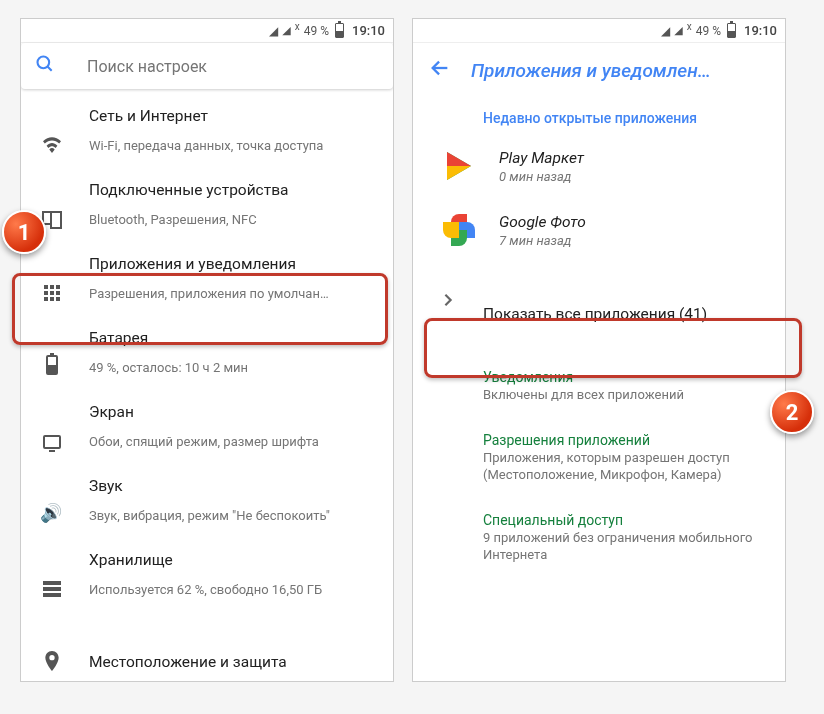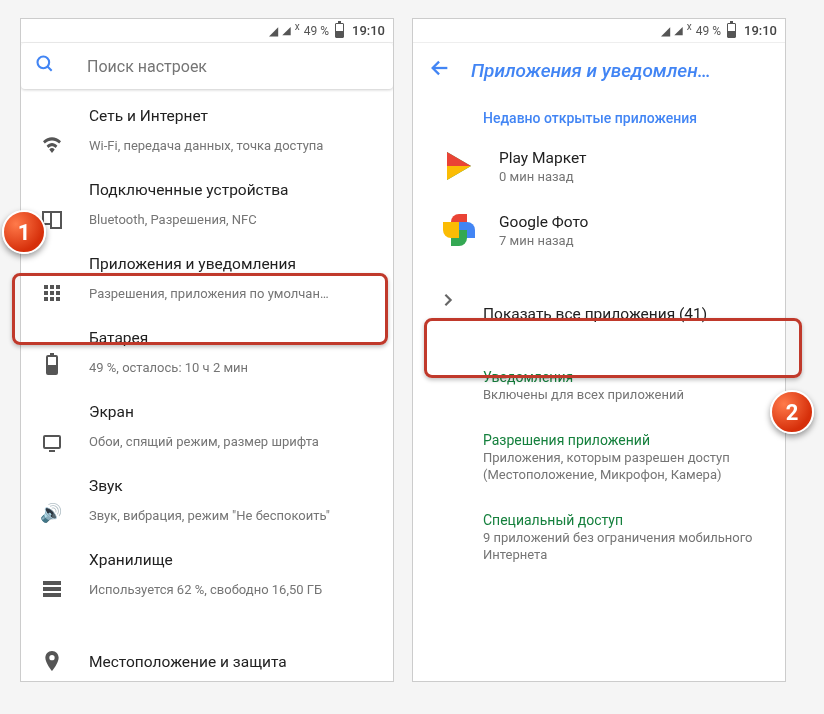--- a/index.html
+++ b/index.html
@@ -78,21 +78,21 @@
   }
   
   .appbar {
     display:flex; align-items:center; gap:20px;
     padding: 14px 16px 10px 16px;
     font-style: italic;
   }
   .back-arrow { color:#4285f4; font-size:20px;}
   .appbar-title { color:#4285f4; font-size:19px; font-weight:500; flex:1; white-space:nowrap; overflow:hidden; text-overflow:ellipsis;}
   .section-header { color:#4285f4; font-size:14px; font-weight:500; padding: 16px 18px 8px 70px;}
-  .app-row { display:flex; align-items:center; gap:20px; padding:12px 18px 12px 26px; min-height:62px;}
+  .app-row { display:flex; align-items:center; gap:20px; padding:12px 18px 12px 26px; min-height:62px;font-style:italic;}
   .app-ico { width:40px; height:40px; display:flex; align-items:center; justify-content:center;}
   .app-row .txt { flex:1;}
   .app-row .title { font-size:15.5px; color:#212121;}
   .app-row .sub { font-size:13px; color:#757575; margin-top:2px;}
   .show-all { display:flex; align-items:center; gap:20px; padding:18px 18px 18px 30px;}
   .show-all .chev { color:#666; font-size:16px;}
   .show-all .title { font-size:15.5px; color:#212121; margin-left:10px;margin-top:25px;}
   .detail-row { padding:14px 18px 14px 70px;}
   .detail-row .title { font-size:14px; color:#15803d;}
   .detail-row .sub { font-size:13px; color:#757575; margin-top:2px; line-height:1.3;}

